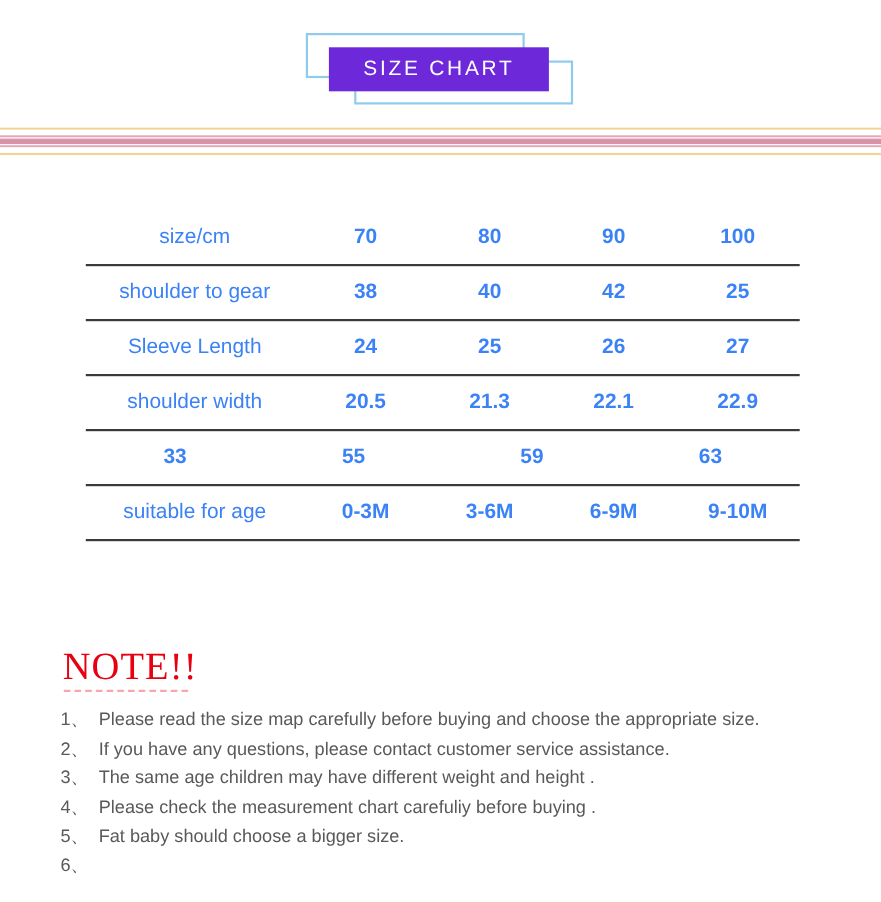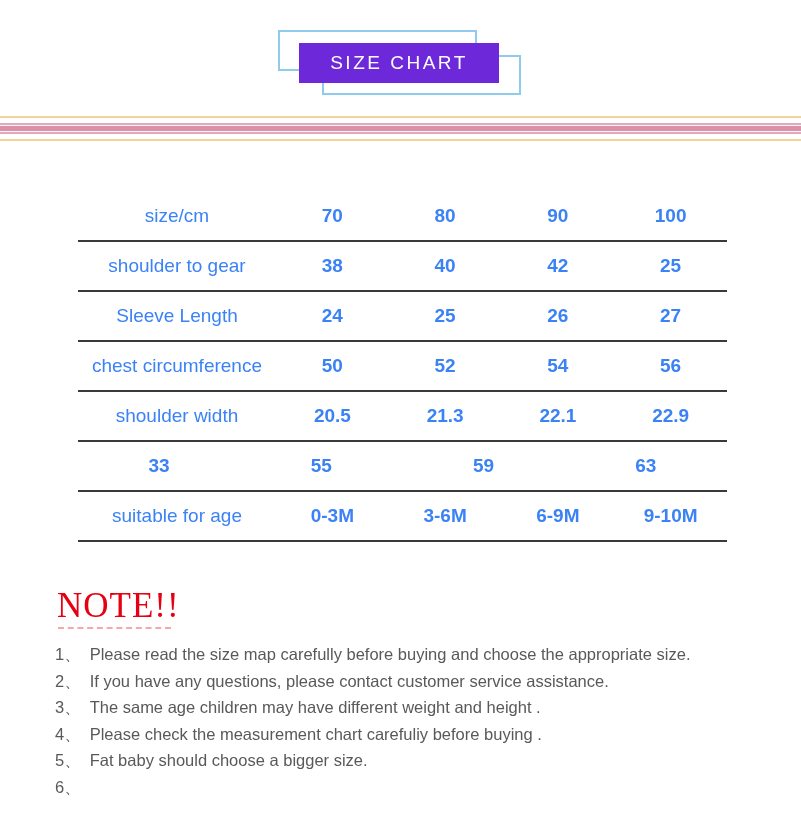--- a/index.html
+++ b/index.html
@@ -140,27 +140,20 @@
       <div class="tcell-val">25</div>
     </div>
     <div class="trow">
       <div class="tcell-label">Sleeve Length</div>
       <div class="tcell-val">24</div>
       <div class="tcell-val">25</div>
       <div class="tcell-val">26</div>
       <div class="tcell-val">27</div>
     </div>
     <div class="trow">
-      <div class="tcell-label">chest circumference</div>
-      <div class="tcell-val">50</div>
-      <div class="tcell-val">52</div>
-      <div class="tcell-val">54</div>
-      <div class="tcell-val">56</div>
-    </div>
-    <div class="trow">
       <div class="tcell-label">shoulder width</div>
       <div class="tcell-val">20.5</div>
       <div class="tcell-val">21.3</div>
       <div class="tcell-val">22.1</div>
       <div class="tcell-val">22.9</div>
     </div>
     <div class="trow">
       <div class="tcell-val">33</div>
       <div class="tcell-val">55</div>
       <div class="tcell-val">59</div>

